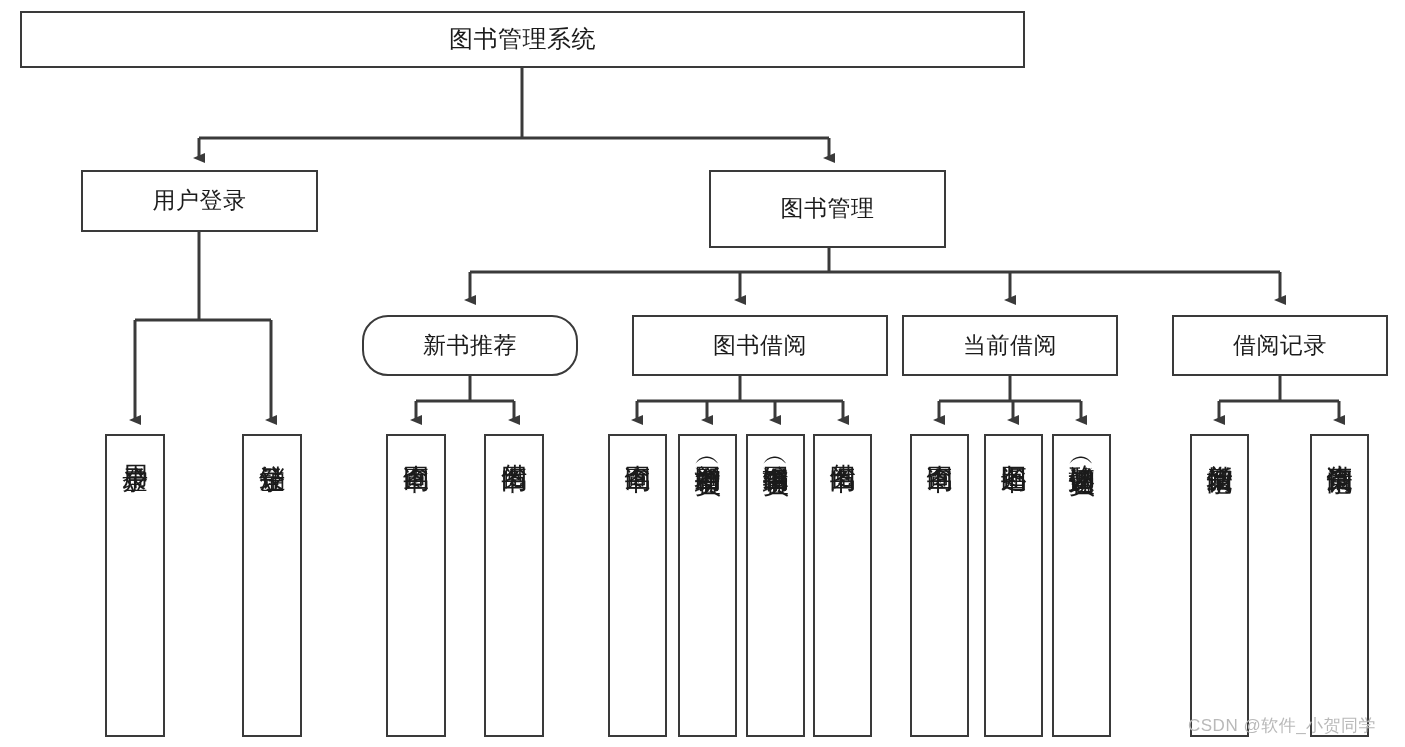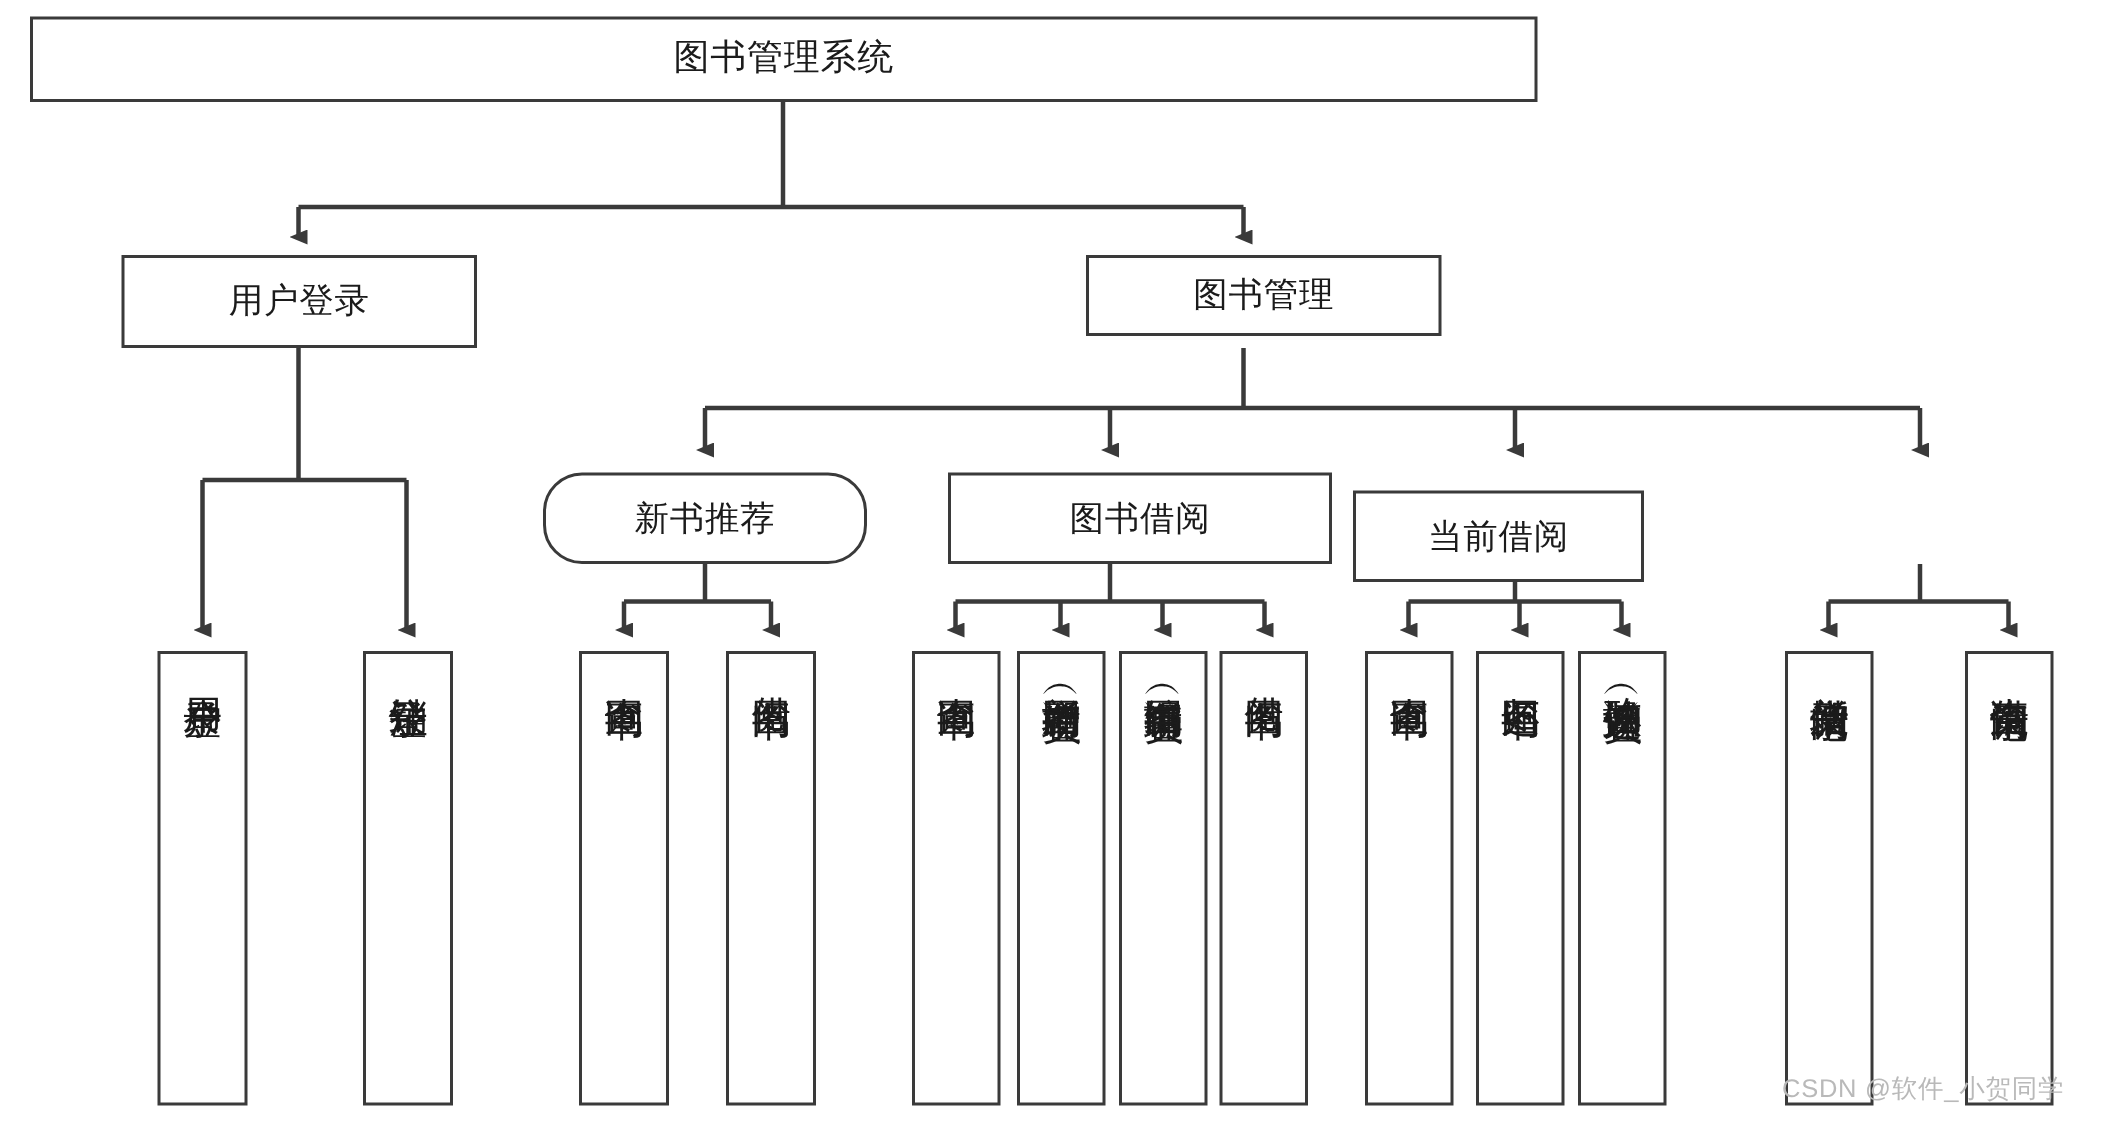--- a/index.html
+++ b/index.html
@@ -118,32 +118,35 @@
     </g>
   </svg>
 
   <div class="node horiz root" style="left:20px; top:11px; width:1005px; height:57px;justify-content:center;">
     <span class="label">图书管理系统</span>
   </div>
 
   <div class="node horiz" style="left:81px; top:170px; width:237px; height:62px;">
     <span class="label">用户登录</span>
   </div>
-  <div class="node horiz" style="left:724px; top:170px; width:237px; height:54px;">
+  <div class="node horiz" style="left:709px; top:170px; width:237px; height:78px;">
     <span class="label">图书管理</span>
   </div>
 
   <div class="node horiz" style="left:362px; top:315px; width:216px; height:61px;border-radius:26px;">
     <span class="label">新书推荐</span>
   </div>
   <div class="node horiz" style="left:632px; top:315px; width:256px; height:61px;">
     <span class="label">图书借阅</span>
   </div>
-  <div class="node horiz" style="left:902px; top:315px; width:194px; height:61px;margin-top:12px;">
+  <div class="node horiz" style="left:902px; top:315px; width:216px; height:61px;">
     <span class="label">当前借阅</span>
+  </div>
+  <div class="node horiz" style="left:1172px; top:315px; width:216px; height:61px;">
+    <span class="label">借阅记录</span>
   </div>
 
   <div class="node vert" style="left:105px; top:434px; width:60px; height:303px;">
     <span class="label">用户登录</span>
   </div>
   <div class="node vert" style="left:242px; top:434px; width:60px; height:303px;">
     <span class="label">注销登录</span>
   </div>
   <div class="node vert" style="left:386px; top:434px; width:60px; height:303px;">
     <span class="label">查询图书</span>

